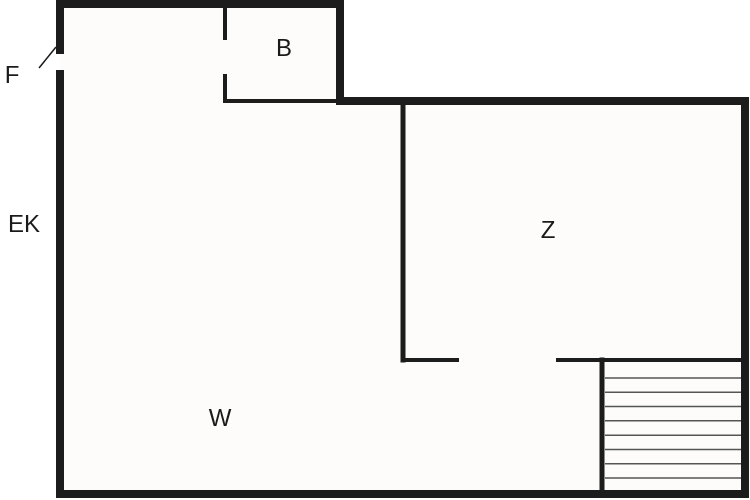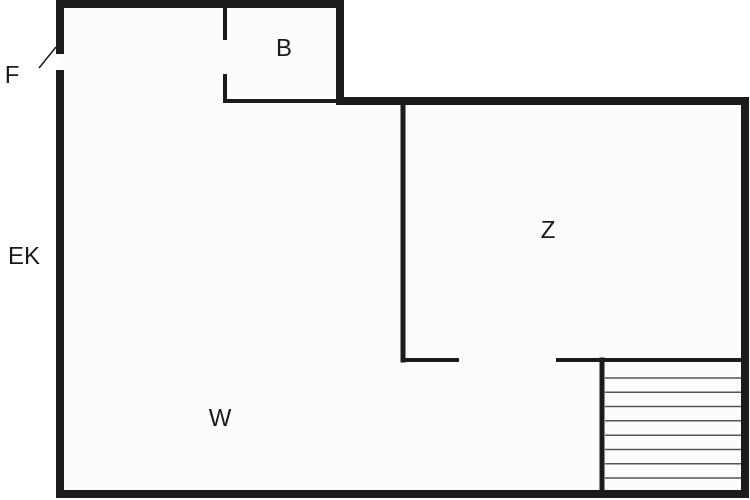--- a/index.html
+++ b/index.html
@@ -52,17 +52,17 @@
         <line x1="605" x2="741" y1="435.14285714285717" y2="435.14285714285717"></line>
         <line x1="605" x2="741" y1="449.42857142857144" y2="449.42857142857144"></line>
         <line x1="605" x2="741" y1="463.7142857142857" y2="463.7142857142857"></line>
         <line x1="605" x2="741" y1="478" y2="478"></line>
       </g>
 
     <line x1="56" y1="47" x2="39" y2="68" stroke="#1c1c1c" stroke-width="1.5"></line>
   </svg>
 
   <span class="room-label" style="left:12px; top:75px;">F</span>
-  <span class="room-label" style="left:24px; top:256px;text-align:center;">EK</span>
+  <span class="room-label" style="left:24px; top:224px;text-align:center;">EK</span>
   <span class="room-label" style="left:284px; top:48px;">B</span>
   <span class="room-label" style="left:548px; top:230px;">Z</span>
   <span class="room-label" style="left:220px; top:418px;">W</span>
 </div>
 
 </body></html>

